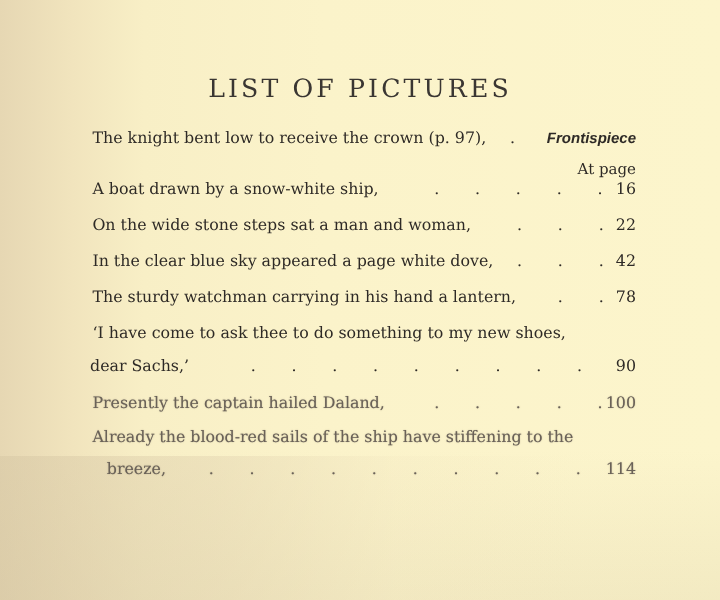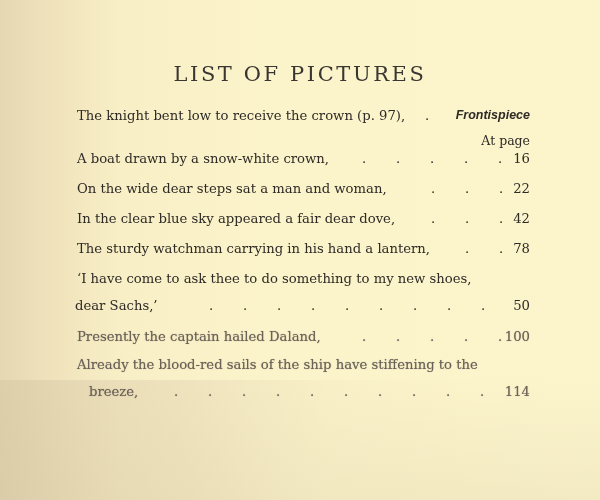--- a/index.html
+++ b/index.html
@@ -39,50 +39,50 @@
 
 <div class="row" style="top:108px;">
   <span class="text">The knight bent low to receive the crown (p. 97),</span>
   <span class="dots" style="left:364px;">.</span>
   <span class="page frontis">Frontispiece</span>
 </div>
 
 <div class="atpage">At page</div>
 
 <div class="row" style="top:151px;">
-  <span class="text">A boat drawn by a snow-white crown,</span>
+  <span class="text">A boat drawn by a snow-white ship,</span>
   <span class="dots dotseq" style="left:286px;"><span>.</span><span>.</span><span>.</span><span>.</span><span>.</span></span>
   <span class="page">16</span>
 </div>
 
 <div class="row" style="top:181px;">
-  <span class="text">On the wide dear steps sat a man and woman,</span>
+  <span class="text">On the wide stone steps sat a man and woman,</span>
   <span class="dots dotseq" style="left:355px;"><span>.</span><span>.</span><span>.</span></span>
   <span class="page">22</span>
 </div>
 
 <div class="row" style="top:211px;">
-  <span class="text">In the clear blue sky appeared a fair dear dove,</span>
+  <span class="text">In the clear blue sky appeared a page white dove,</span>
   <span class="dots dotseq" style="left:355px;"><span>.</span><span>.</span><span>.</span></span>
   <span class="page">42</span>
 </div>
 
 <div class="row" style="top:241px;">
   <span class="text">The sturdy watchman carrying in his hand a lantern,</span>
   <span class="dots dotseq" style="left:389px;"><span>.</span><span>.</span></span>
   <span class="page">78</span>
 </div>
 
 <div class="row" style="top:271px;">
   <span class="text">‘I have come to ask thee to do something to my new shoes,</span>
 </div>
 <div class="row" style="top:298px;">
   <span class="text" style="left:14px;">dear Sachs,’</span>
   <span class="dots dotseq" style="left:133px;"><span>.</span><span>.</span><span>.</span><span>.</span><span>.</span><span>.</span><span>.</span><span>.</span><span>.</span></span>
-  <span class="page">50</span>
+  <span class="page">90</span>
 </div>
 
 <div class="row faded" style="top:329px;">
   <span class="text">Presently the captain hailed Daland,</span>
   <span class="dots dotseq" style="left:286px;"><span>.</span><span>.</span><span>.</span><span>.</span><span>.</span></span>
   <span class="page">100</span>
 </div>
 
 <div class="row faded" style="top:357px;">
   <span class="text">Already the blood-red sails of the ship have stiffening to the</span>

